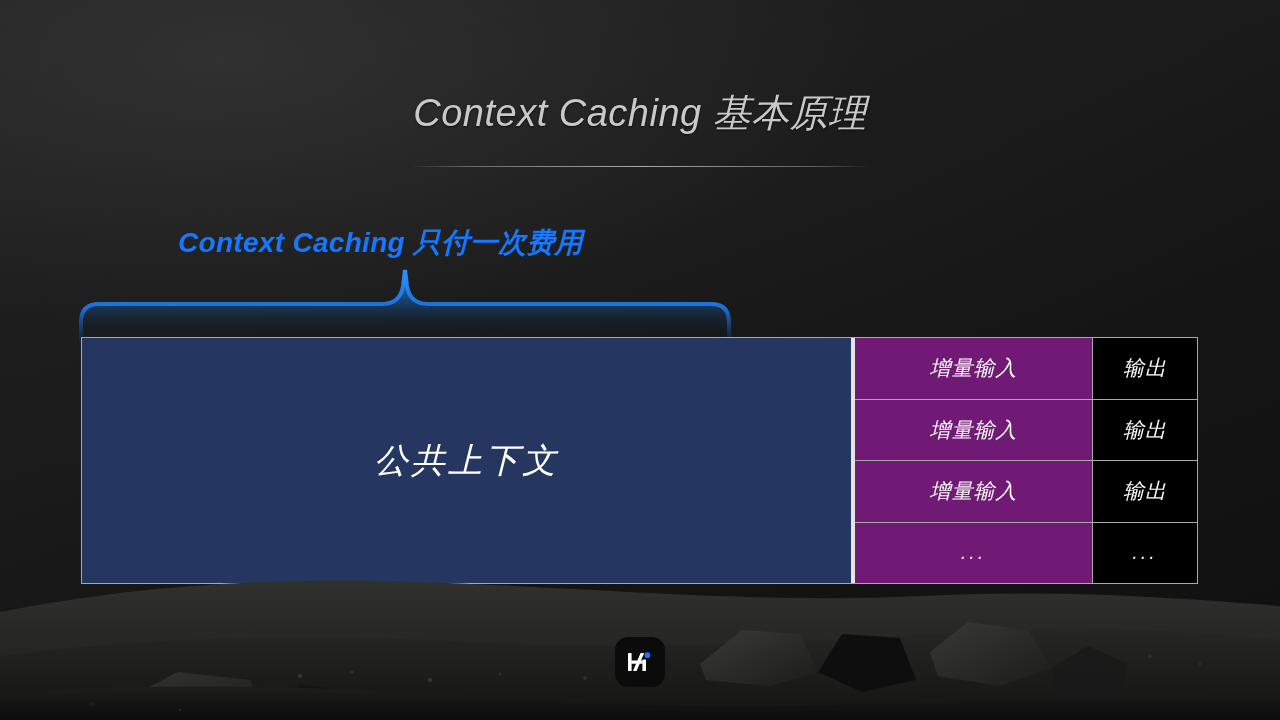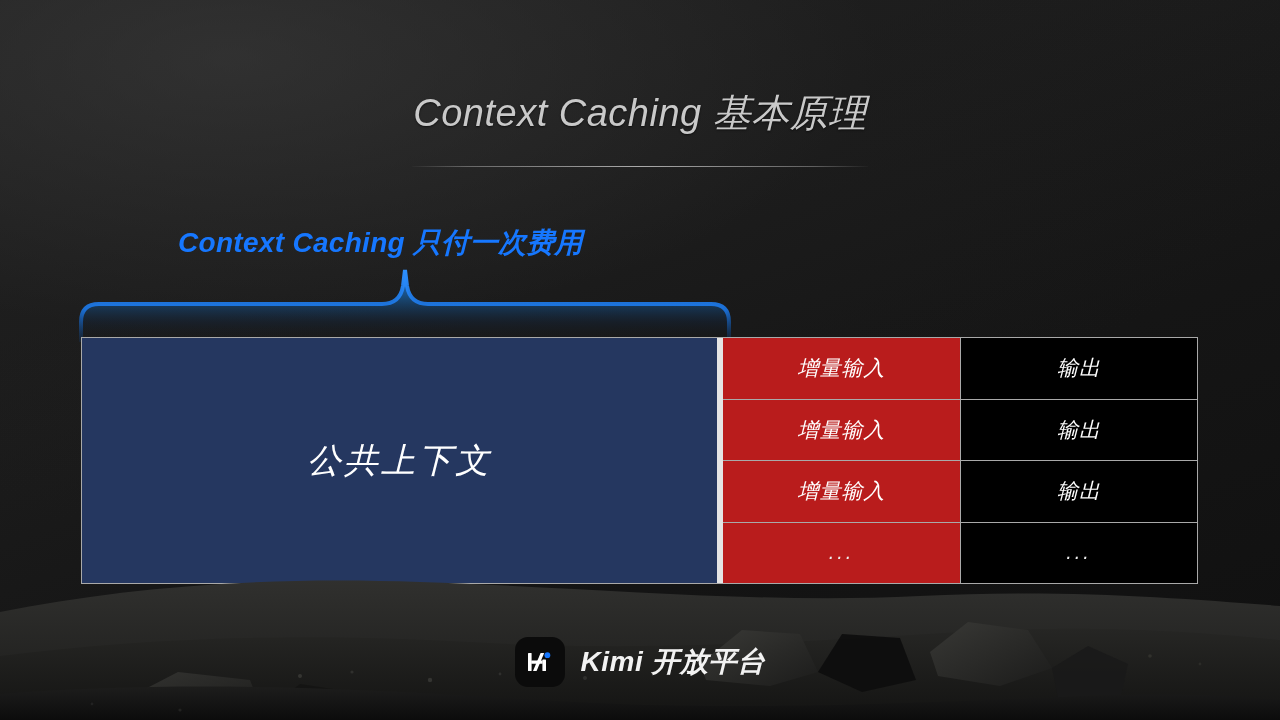--- a/index.html
+++ b/index.html
@@ -74,44 +74,44 @@
   
   .table {
     position:absolute;
     left:81px; top:337px;
     width:1117px; height:247px;
     display:flex;
     border:1px solid #a9a9a9;
     background:#121212;
   }
   .ctx-cell {
-    width:641px;
+    width:773px;
     background:#253760;
-    border-right:6px solid #e5e5e5;
+    border-right:4px solid #e5e5e5;
     display:flex; align-items:center; justify-content:center;
   }
   .ctx-cell-label {
     font-size:34px;
     color:#ffffff;
     letter-spacing:3px;
     font-weight:400;
   }
   .rows {
     flex:1;
     display:flex; flex-direction:column;
   }
   .row {
     flex:1;
     display:flex;
     border-bottom:1px solid #a9a9a9;
   }
   .row:last-child { border-bottom:none; }
   .cell-input {
     width:238px;
-    background:#b91c1c;
+    background:#701a75;
     border-right:1px solid #a9a9a9;
     display:flex; align-items:center; justify-content:center;
   }
   .cell-output {
     flex:1;
     background:#000000;
     display:flex; align-items:center; justify-content:center;
   }
   .cell-text {
     font-size:21px;
@@ -289,16 +289,15 @@
     <span class="logo-mark">
       <svg width="34" height="34" viewBox="0 0 34 34" aria-hidden="true">
 
         <rect x="5" y="8" width="3.6" height="18" rx="0.6" fill="#ffffff"></rect>
         <rect x="8.2" y="15.4" width="11.4" height="3.4" rx="0.5" fill="#ffffff"></rect>
         <path d="M17.6 8 L21.2 8 L13.6 26 L10 26 Z" fill="#ffffff"></path>
         <rect x="19.4" y="14.6" width="3.6" height="11.4" rx="0.6" fill="#ffffff"></rect>
         <circle cx="24.4" cy="10.2" r="2.9" fill="#1677ff"></circle>
       </svg>
     </span>
-    <span class="logo-text">Kimi 开放平台</span>
   </div>
 
 </div>
 
 </body></html>

